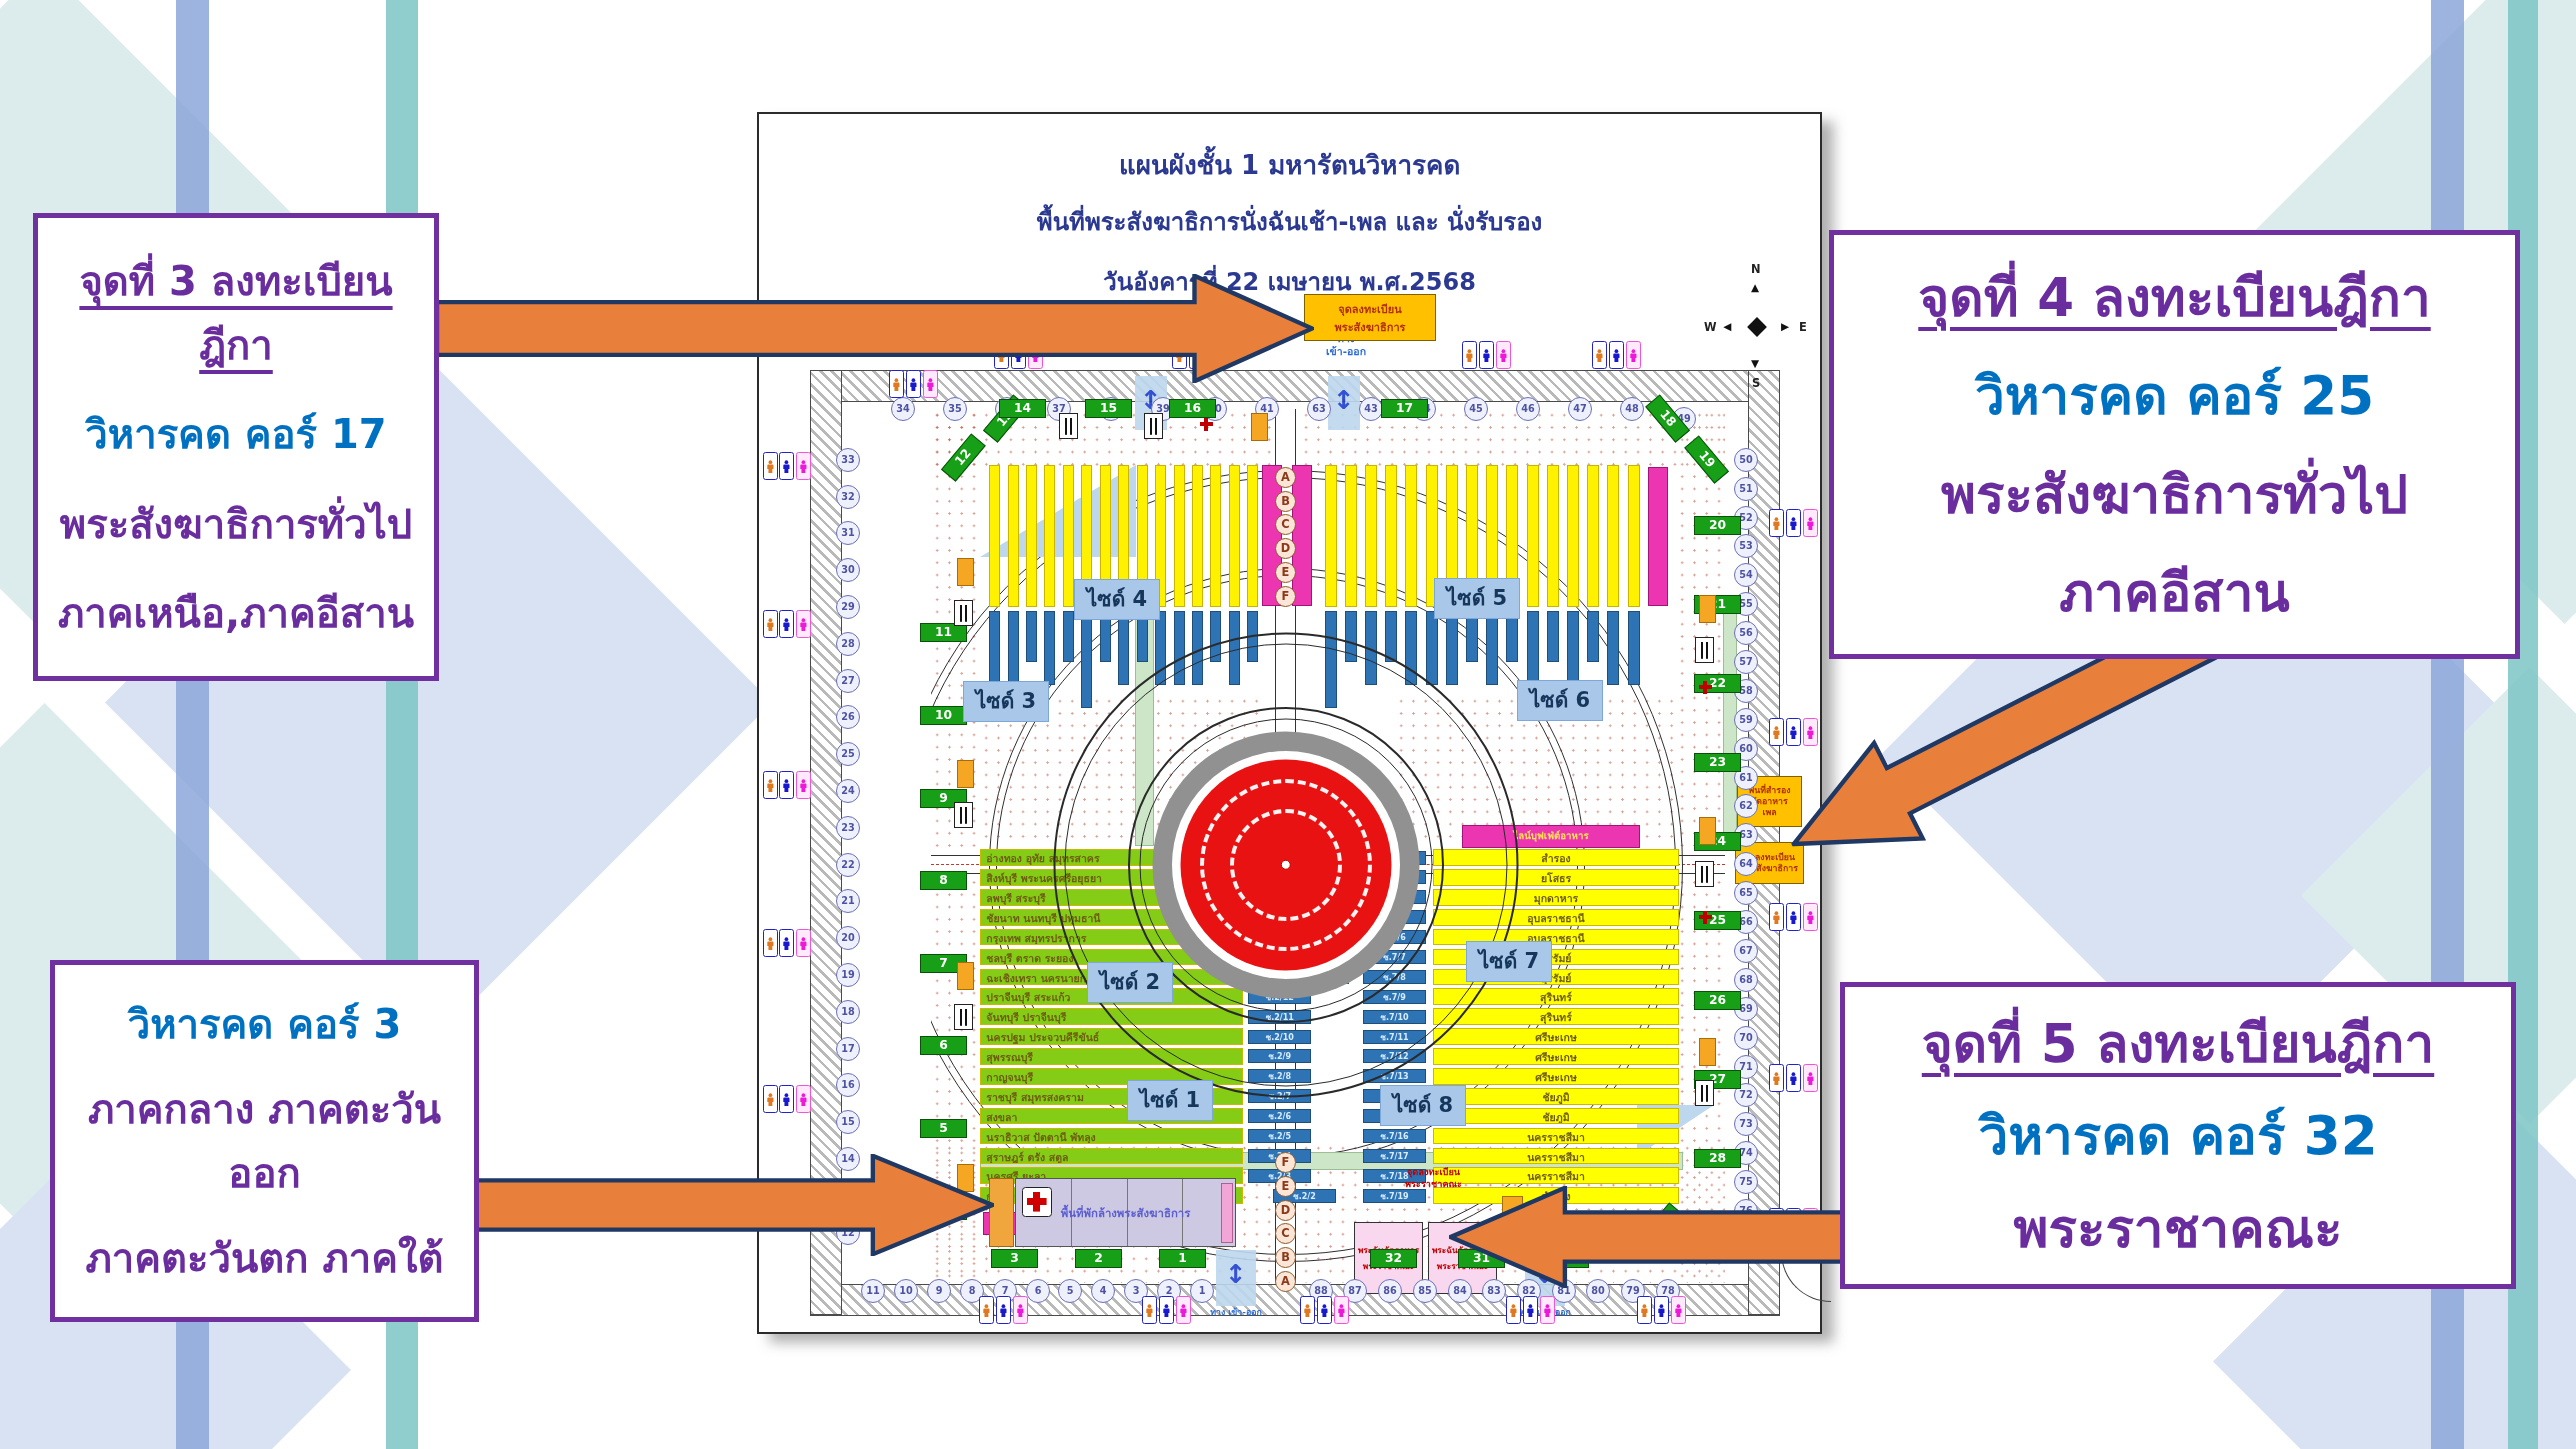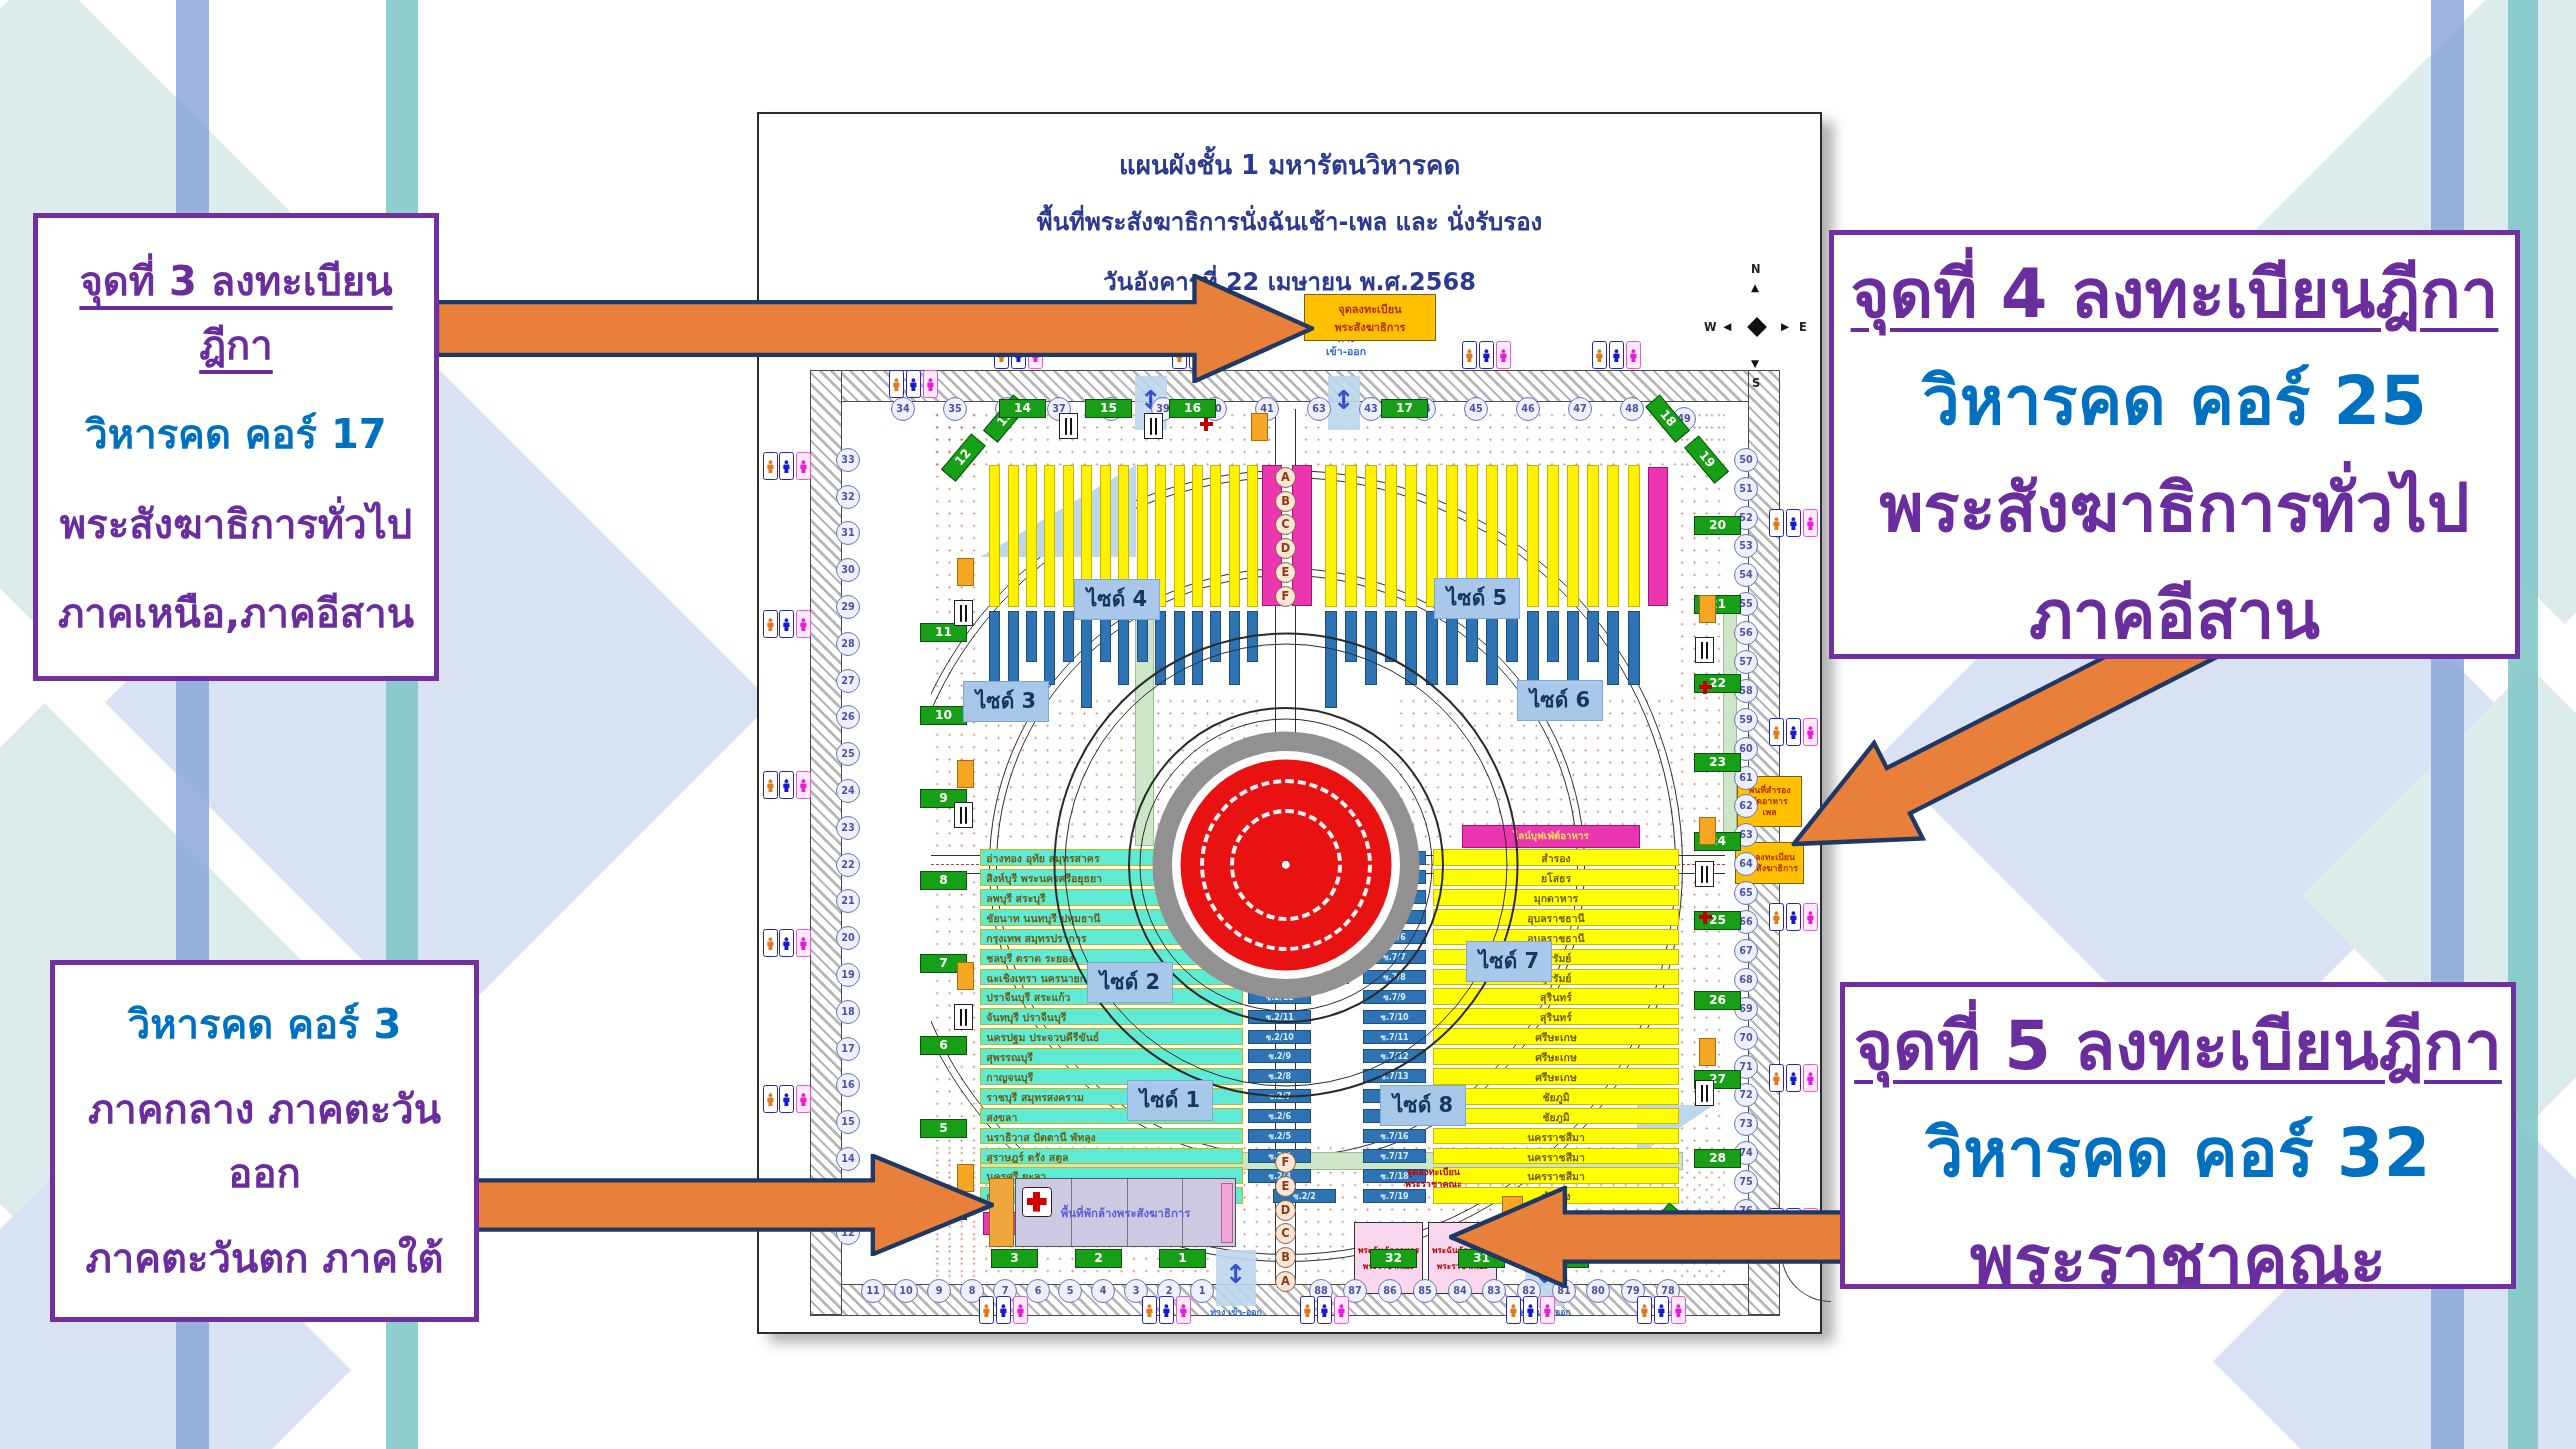--- a/index.html
+++ b/index.html
@@ -46,21 +46,21 @@
       background-size:100% 70%;background-repeat:no-repeat;background-position:center;}
   .osq{position:absolute;width:15px;height:26px;background:#f5a623;border:0.9px solid #a86d08;z-index:5;}
   .rcross{position:absolute;width:13px;height:13px;z-index:5;
           background:linear-gradient(#c00000,#c00000) center/100% 4.4px no-repeat,
                      linear-gradient(#c00000,#c00000) center/4.4px 100% no-repeat;}
   .lcircle{position:absolute;width:21px;height:21px;border-radius:50%;background:#fbe5d6;border:1.8px solid #8c5a2b;
            color:#8c3a1a;font-size:11.4px;font-weight:bold;text-align:center;line-height:18.4px;z-index:5;box-sizing:border-box;}
   #left-list{position:absolute;left:221px;top:734px;width:369px;z-index:2;}
   #right-list{position:absolute;left:604px;top:734px;width:334px;z-index:2;}
   .lrow{height:19px;display:flex;align-items:center;margin-bottom:0.9px;}
-  .lname{width:263px;background:#5eead4;border:0.9px solid #cdb800;color:#6f5d12;font-size:10.5px;font-weight:bold;
+  .lname{width:263px;background:#84cc16;border:0.9px solid #cdb800;color:#6f5d12;font-size:10.5px;font-weight:bold;
          padding-left:5.3px;height:16.7px;line-height:16.7px;white-space:nowrap;overflow:hidden;box-sizing:border-box;}
   .ltag,.rtag{width:63px;background:#2e74b5;border:0.9px solid #1f4e79;color:#d8ecff;font-size:8px;font-weight:bold;
          text-align:center;height:14px;line-height:13px;box-sizing:border-box;flex:none;}
   .rname{width:246px;background:#ffff00;border:0.9px solid #cdb800;color:#6f5d12;font-size:10.5px;font-weight:bold;
          text-align:center;height:16.7px;line-height:16.7px;margin-left:7px;white-space:nowrap;overflow:hidden;box-sizing:border-box;}
   .regbox{position:absolute;background:#ffc000;border:1.8px solid #7f6000;color:#b03000;font-weight:bold;
           text-align:center;z-index:5;box-sizing:border-box;display:flex;flex-direction:column;justify-content:center;}
   #rest-bldg{position:absolute;left:256px;top:1064px;width:221px;height:69px;background:#cdc9e2;border:1.8px solid #555;
              z-index:5;box-sizing:border-box;display:flex;align-items:center;justify-content:center;}
   #rest-bldg .dv{position:absolute;top:0;bottom:0;width:0.9px;background:#777;}
@@ -81,21 +81,21 @@
   #compass .ar{position:absolute;font-size:10.5px;color:#111;}
   #compass .ctr{position:absolute;left:46px;top:58px;width:14px;height:14px;background:#111;transform:rotate(45deg);}
   .arc-door{position:absolute;width:49px;height:49px;border-left:1.8px solid #444;border-bottom:1.8px solid #444;
             border-bottom-left-radius:100%;z-index:1;}
   
   .callout{position:absolute;background:#fff;border:5.3px solid #7030a0;z-index:40;display:flex;flex-direction:column;
            justify-content:space-evenly;align-items:center;text-align:center;box-sizing:border-box;padding:5.3px 8.8px;}
   .callout .t{color:#6a2d9e;font-weight:bold;text-decoration:underline;text-decoration-thickness:3.5px;text-underline-offset:10.5px;}
   .callout .b{color:#0070c0;font-weight:bold;}
   .callout .p{color:#6a2d9e;font-weight:bold;}
-  .cbig .t,.cbig .b,.cbig .p{font-size:67px;}
+  .cbig .t,.cbig .b,.cbig .p{font-size:53px;}
   .csml .t,.csml .b,.csml .p{font-size:40px;}
   .arrow{position:absolute;z-index:30;}
 </style>
 </head>
 <body>
 
 <div class="diamond" style="left:-290px;top:-35px;width:667px;height:667px;background:#dcecec;"></div>
 <div class="diamond" style="left:105px;top:369px;width:667px;height:667px;background:#d9e2f2;"></div>
 <div class="diamond" style="left:-228px;top:703px;width:545px;height:545px;background:#dcecec;"></div>
 <div class="diamond" style="left:-141px;top:1124px;width:492px;height:492px;background:#d9e2f2;"></div>

